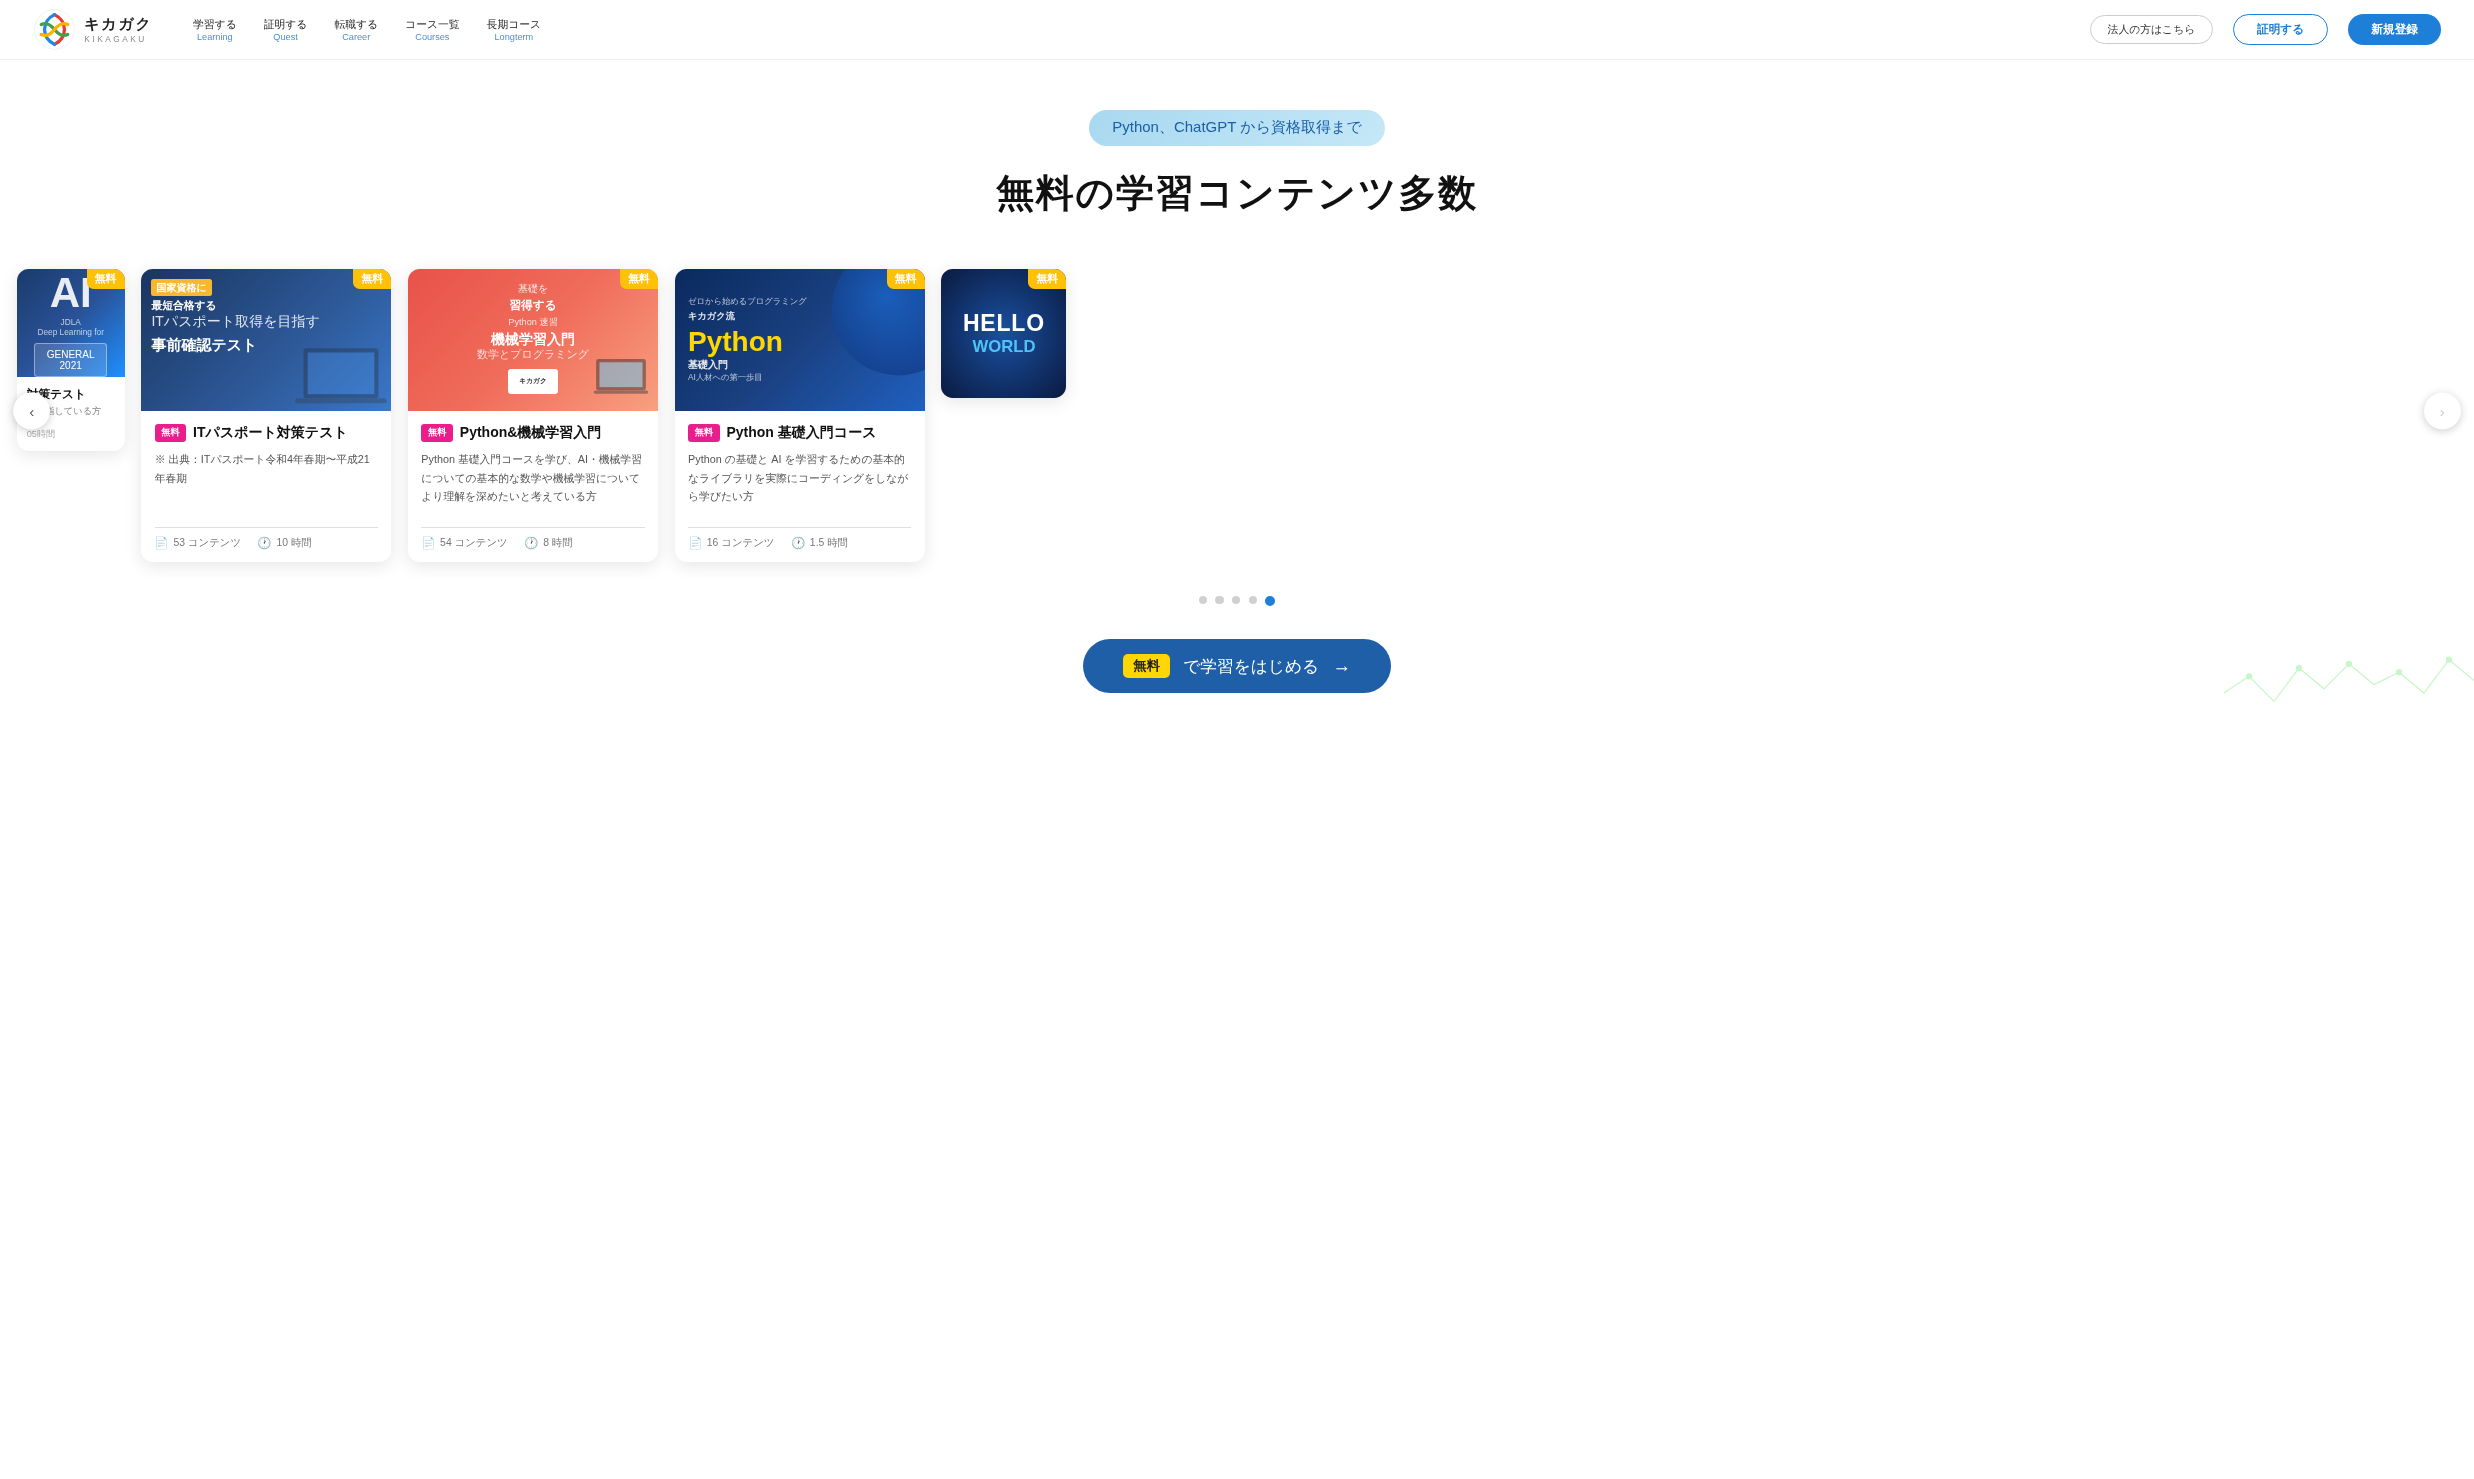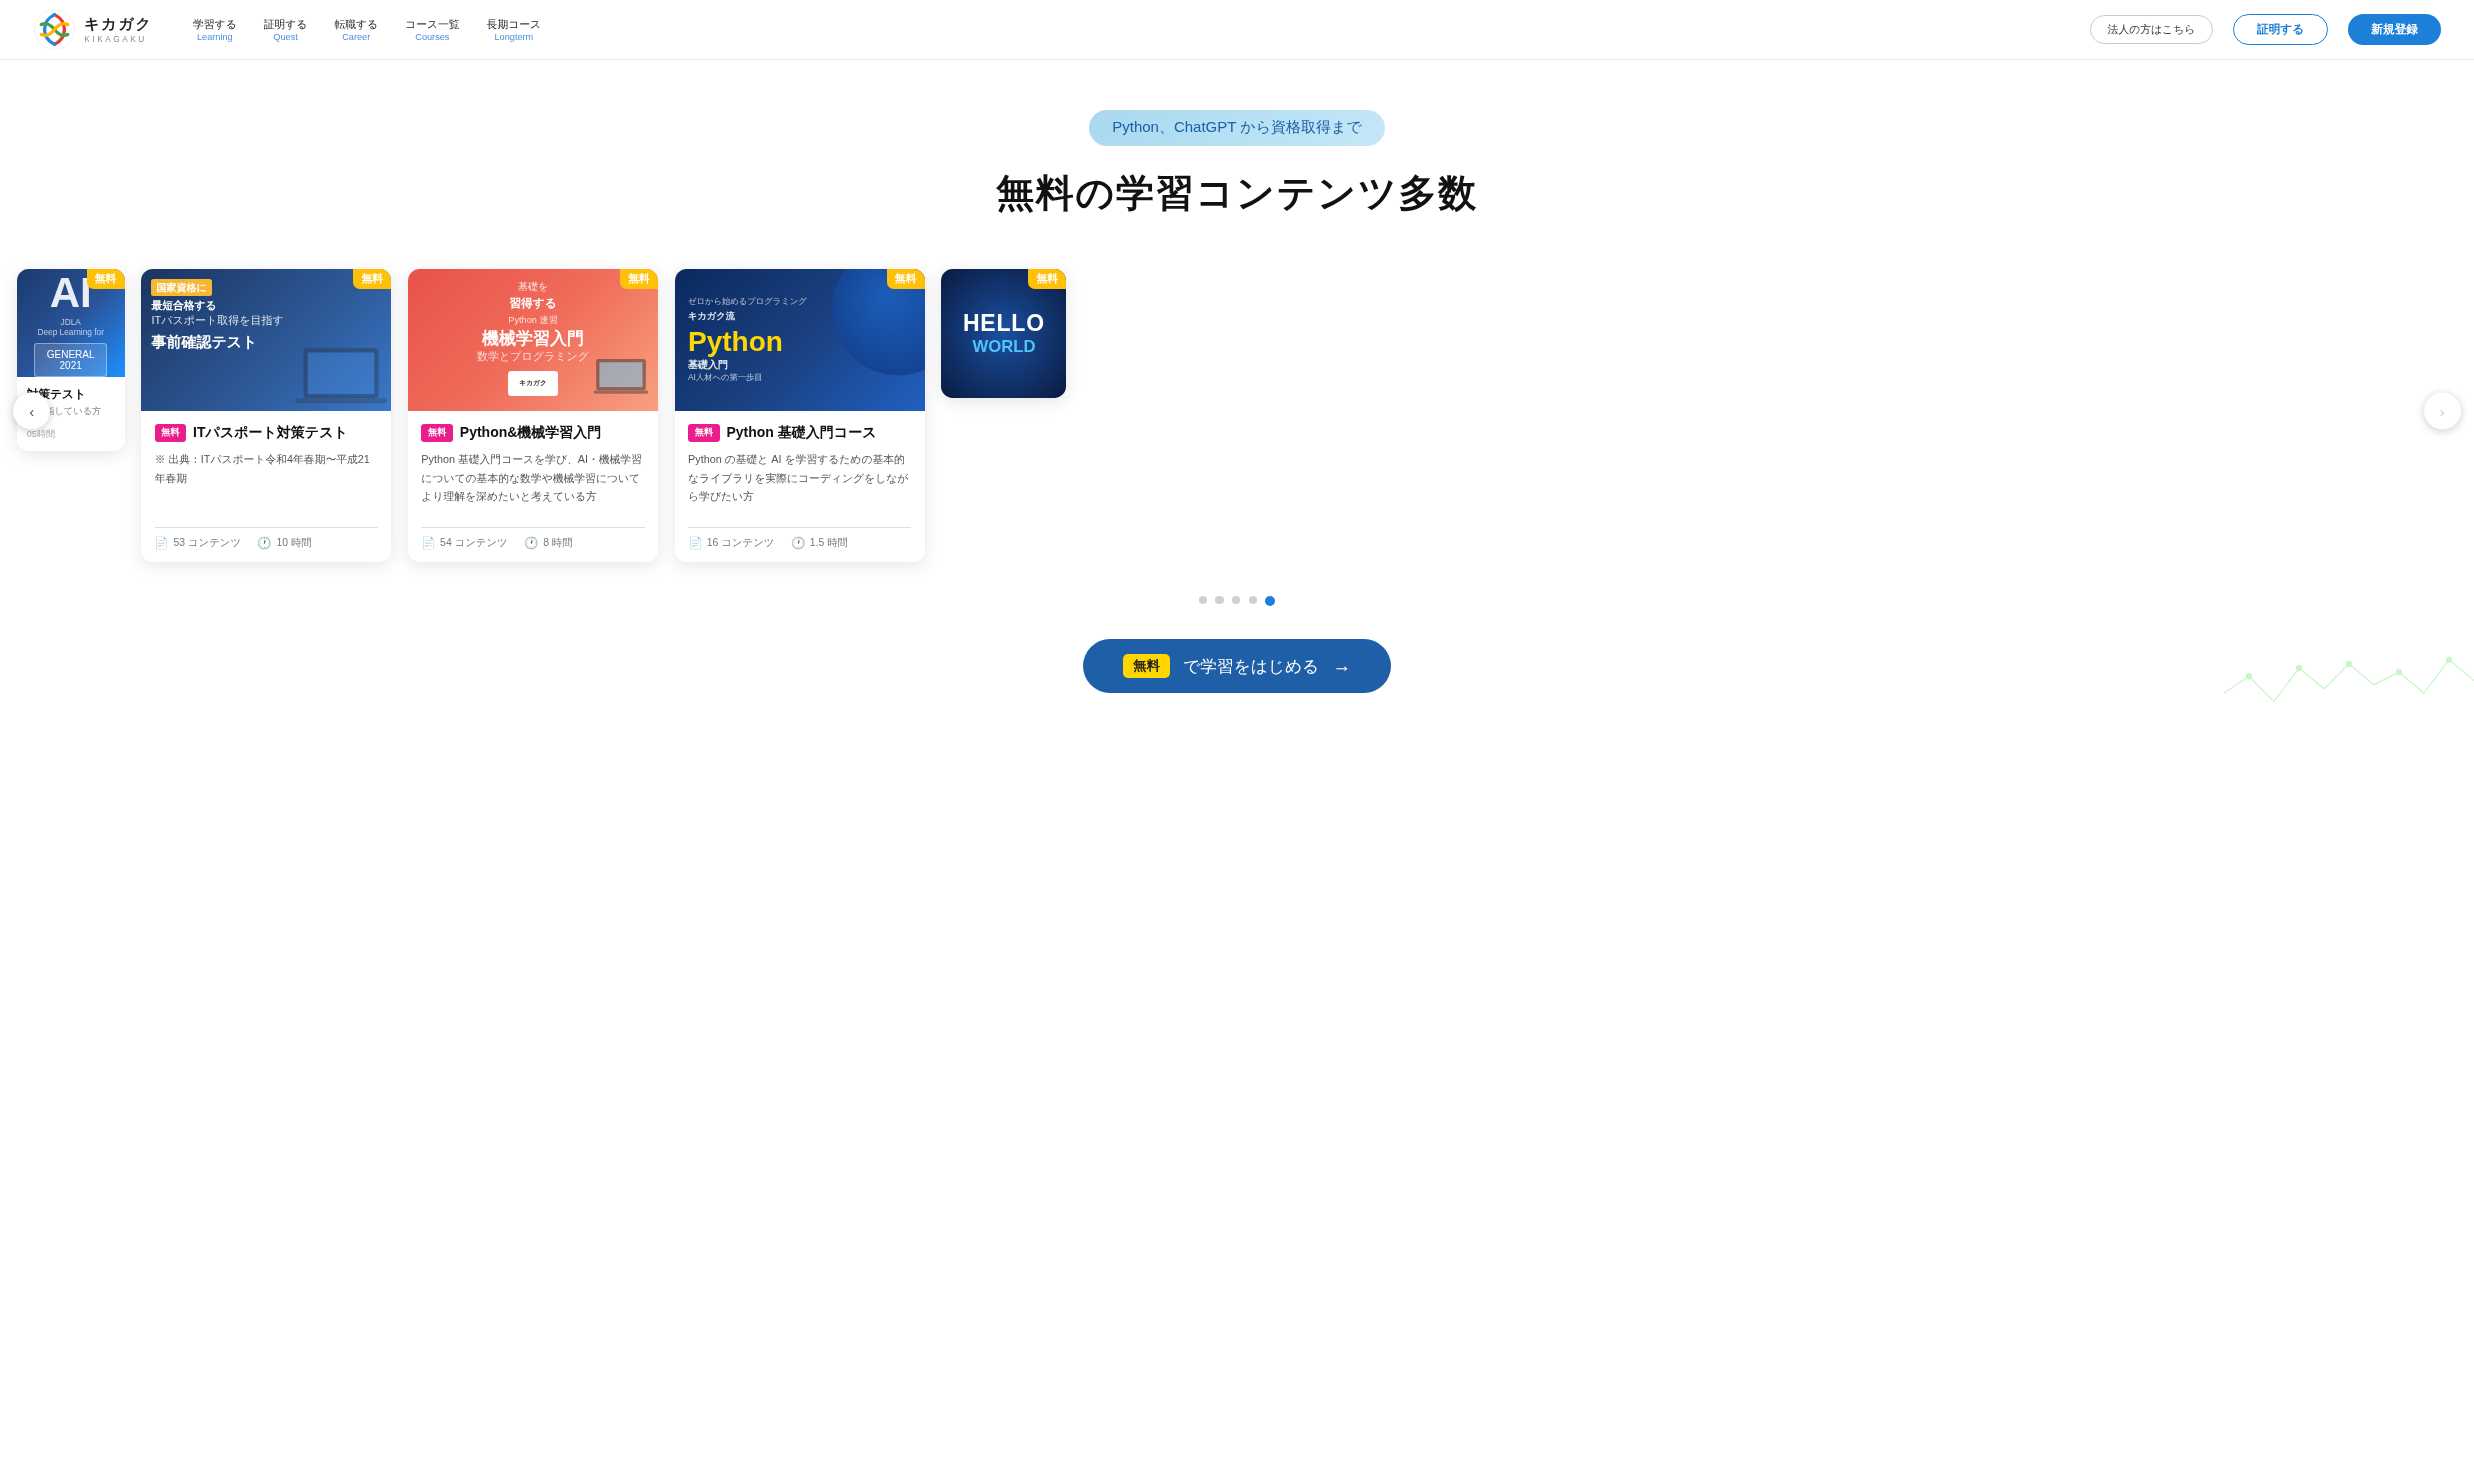--- a/index.html
+++ b/index.html
@@ -412,21 +412,21 @@
       border-radius: 2.5px;
       display: inline-block;
       margin-bottom: 2.5px;
     }
     .it-overlay-text .line2 {
       font-size: 10.8px;
       font-weight: 700;
       color: #fff;
     }
     .it-overlay-text .line3 {
-      font-size: 11px;
+      font-size: 14px;
       color: rgba(255,255,255,0.85);
     }
 
     .python-ml-overlay {
       position: relative;
       width: 100%;
       height: 100%;
       display: flex;
       flex-direction: column;
       align-items: center;
@@ -609,21 +609,21 @@
       </div>
     </div>
 
     <div class="course-card">
       <div class="card-thumb">
         <div class="card-thumb-bg thumb-python-ml">
           <div class="python-ml-overlay">
             <div style="font-size:10px;color:rgba(255,255,255,0.85);margin-bottom:1.7px;">基礎を</div>
             <div style="font-size:11.7px;font-weight:700;color:#fff;">習得する</div>
             <div style="font-size:9.2px;color:rgba(255,255,255,0.8);margin:3.3px 0 1.7px;">Python 速習</div>
-            <div style="font-size:17px;font-weight:900;color:#fff;line-height:1.2;">機械学習入門</div>
+            <div style="font-size:14px;font-weight:900;color:#fff;line-height:1.2;">機械学習入門</div>
             <div style="font-size:11px;color:rgba(255,255,255,0.75);margin-top:0;">数学とプログラミング</div>
             <div class="kikagaku-logo">キカガク</div>
 
             <div style="position:absolute;right:8.3px;bottom:8.3px;opacity:0.5;">
               <svg width="58" height="42" viewBox="0 0 70 50">
                 <rect x="5" y="2" width="60" height="38" rx="3" fill="#333"></rect>
                 <rect x="9" y="6" width="52" height="30" fill="#5bc8f5"></rect>
                 <rect x="2" y="40" width="66" height="4" rx="2" fill="#444"></rect>
               </svg>
             </div>

